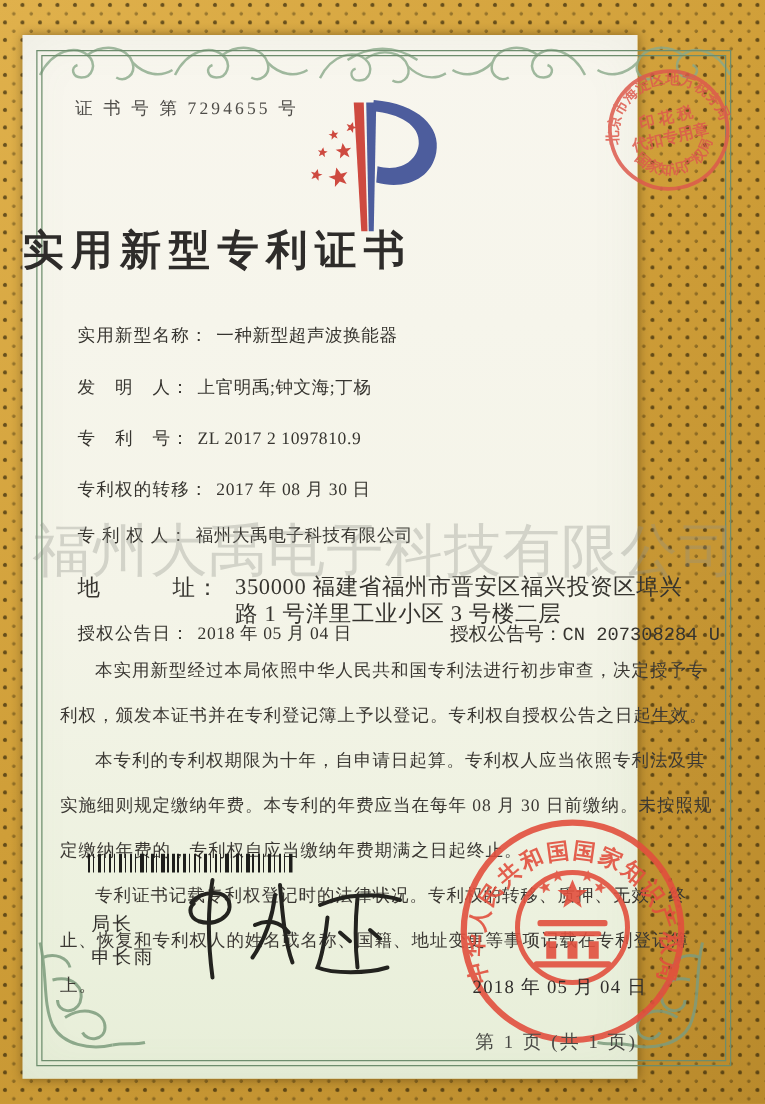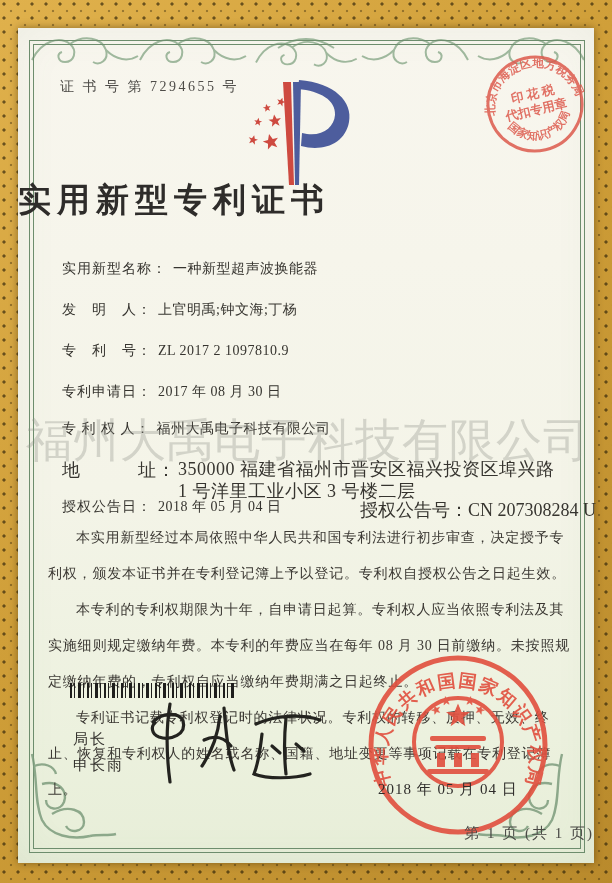--- a/index.html
+++ b/index.html
@@ -7,21 +7,21 @@
     width:612px;height:883px;position:relative;overflow:hidden;
     font-family:"Liberation Serif", serif;
     background-color:#cf9e38;
     background-image:
       radial-gradient(circle at 4px 4px, rgba(43,32,8,.65) 1.3px, transparent 1.9px),
       radial-gradient(circle at 11px 11px, rgba(43,32,8,.38) 1.1px, transparent 1.6px),
       linear-gradient(135deg,#e0b14c 0%, #cf9e38 45%, #b98a2c 100%);
     background-size:14px 14px,14px 14px,100% 100%;
   }
   .paper{
-    position:absolute;left:18px;top:28px;width:576px;height:835px;
+    position:absolute;left:18px;top:28px;width:492px;height:835px;
     background:linear-gradient(180deg,#f8f6ee 0%,#f4f4e8 55%,#ecf1de 85%,#e7eed8 100%);
     box-shadow:0 0 8px rgba(40,25,0,.45), inset 0 0 40px rgba(120,140,110,.08);
   }
   .inner-border{
     position:absolute;left:11px;top:12px;width:554px;height:811px;
     border:1px solid #6d8d6d;outline:1px solid #6d8d6d;outline-offset:-5px;
     pointer-events:none;
   }
   .cert-no{
     position:absolute;left:42px;top:50px;font-size:14px;color:#4e4c48;letter-spacing:2.5px;
@@ -30,22 +30,22 @@
   .tax-stamp{position:absolute;left:455px;top:14px;transform:rotate(-13deg);opacity:.85;}
   .title{
     position:absolute;left:0;top:150px;width:100%;text-align:left;
     font-size:33px;font-weight:600;color:#2e2c2a;letter-spacing:6px;
   }
   .field-row{position:absolute;left:44px;font-size:14px;color:#36342f;white-space:nowrap;}
   .field-row .lbl{letter-spacing:1px;}
   .field-row .val{margin-left:6px;letter-spacing:.5px;}
   .addr-row{position:absolute;left:44px;top:430px;width:500px;font-size:18px;color:#36342f;display:flex;}
   .addr-row .lbl{flex:0 0 auto;letter-spacing:1px;}
-  .addr-row .val{margin-left:2px;line-height:22px;letter-spacing:.5px;}
-  .grant-right{position:absolute;left:342px;top:470px;font-size:18px;color:#36342f;white-space:nowrap;}
+  .addr-row .val{margin-left:12px;line-height:22px;letter-spacing:.5px;}
+  .grant-right{position:absolute;left:342px;top:470px;font-size:15px;color:#36342f;white-space:nowrap;font-family:Liberation Mono, monospace;}
   .watermark{
     position:absolute;left:8px;top:382px;width:566px;overflow:hidden;
     font-size:46px;color:#8f9189;opacity:.33;white-space:nowrap;letter-spacing:1px;
     pointer-events:none;z-index:5;font-weight:500;
   }
   .body-text{
     position:absolute;left:30px;top:492px;width:524px;
     font-size:14px;line-height:36px;color:#3b3833;letter-spacing:.8px;
   }
   .body-text p{margin:0;text-indent:2em;}
@@ -144,21 +144,21 @@
   <div class="field-row" style="top:232px;">
     <span class="lbl">实用新型名称：</span><span class="val">一种新型超声波换能器</span>
   </div>
   <div class="field-row" style="top:273px;">
     <span class="lbl">发　明　人：</span><span class="val">上官明禹;钟文海;丁杨</span>
   </div>
   <div class="field-row" style="top:314px;">
     <span class="lbl">专　利　号：</span><span class="val">ZL 2017 2 1097810.9</span>
   </div>
   <div class="field-row" style="top:355px;">
-    <span class="lbl">专利申请日：</span><span class="val">2017 年 08 月 30 日</span>
+    <span class="lbl">专利权的转移：</span><span class="val">2017 年 08 月 30 日</span>
   </div>
   <div class="field-row" style="top:392px;">
     <span class="lbl">专 利 权 人：</span><span class="val">福州大禹电子科技有限公司</span>
   </div>
   <div class="addr-row">
     <span class="lbl">地　　　址：</span>
       <span class="val">350000  福建省福州市晋安区福兴投资区埠兴路 1 号洋里工业小区 3 号楼二层</span>
   </div>
   <div class="field-row" style="top:470px;">
     <span class="lbl">授权公告日：</span><span class="val">2018 年 05 月 04 日</span>

